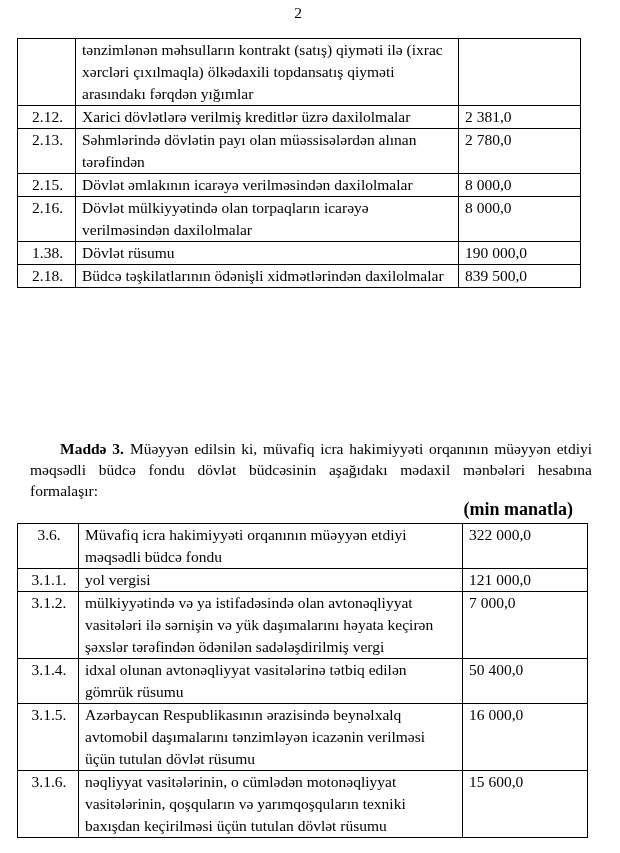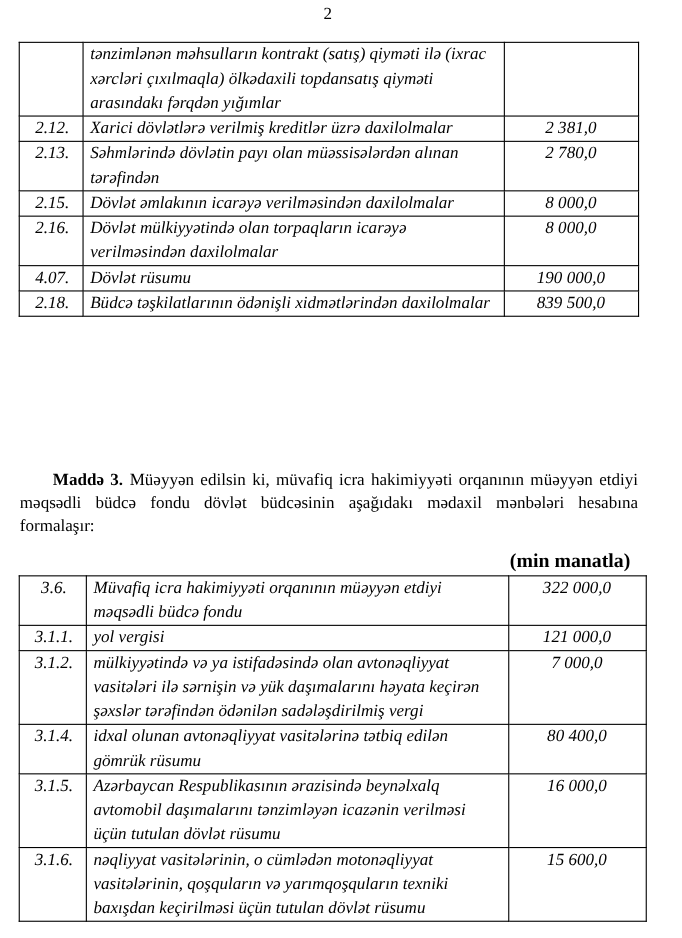--- a/index.html
+++ b/index.html
@@ -23,39 +23,38 @@
     text-align: center;
     font-size: 15.5px;
     line-height: 18px;
   }
   table.doc-table {
     position: absolute;
     border-collapse: collapse;
     table-layout: fixed;
     font-size: 15.5px;
     line-height: 22px;
-    font-style: italic;
   }
   table.t1 { left: 17px; top: 38px;  width: 563px; }
   table.t2 { left: 17px; top: 523px; width: 570px; }
   table.doc-table td {
     border: 1px solid #000000;
     vertical-align: top;
     padding: 0 6px;
     overflow: hidden;
   }
   table.doc-table td.num   { padding-left: 8px; text-align: center; }
   table.doc-table td.text  { padding: 0 7px 0 6px; text-align: left; }
-  table.doc-table td.value { padding-right: 7px; text-align: center; white-space: nowrap; }
+  table.doc-table td.value { padding-right: 7px; text-align: left; white-space: nowrap; }
   table.doc-table td.v-mid { vertical-align: middle; }
   .article {
     position: absolute;
     left: 18px; top: 426px;
     width: 562px;
-    margin: 0;
+    margin: 12px;
     font-size: 15.5px;
     line-height: 21px;
     text-align: justify;
     text-indent: 30px;
   }
   .article b { margin-right: 6px; }
   .unit-note {
     position: absolute;
     top: 499px;
     right: 47px;
@@ -98,21 +97,21 @@
           <td class="num">2.15.</td>
           <td class="text">Dövlət əmlakının icarəyə verilməsindən daxilolmalar</td>
           <td class="value">8 000,0</td>
         </tr>
         <tr>
           <td class="num">2.16.</td>
           <td class="text">Dövlət mülkiyyətində olan torpaqların icarəyə verilməsindən daxilolmalar</td>
           <td class="value">8 000,0</td>
         </tr>
         <tr>
-          <td class="num">4.07.</td>
+          <td class="num">1.38.</td>
           <td class="text">Dövlət rüsumu</td>
           <td class="value">190 000,0</td>
         </tr>
         <tr>
           <td class="num">2.18.</td>
           <td class="text">Büdcə təşkilatlarının ödənişli xidmətlərindən daxilolmalar</td>
           <td class="value v-mid">839 500,0</td>
         </tr>
       </tbody>
   </table>
@@ -141,21 +140,21 @@
           <td class="value">121 000,0</td>
         </tr>
         <tr>
           <td class="num">3.1.2.</td>
           <td class="text">mülkiyyətində və ya istifadəsində olan avtonəqliyyat vasitələri ilə sərnişin və yük daşımalarını həyata keçirən şəxslər tərəfindən ödənilən sadələşdirilmiş vergi</td>
           <td class="value">7 000,0</td>
         </tr>
         <tr>
           <td class="num">3.1.4.</td>
           <td class="text">idxal olunan avtonəqliyyat vasitələrinə tətbiq edilən gömrük rüsumu</td>
-          <td class="value">80 400,0</td>
+          <td class="value">50 400,0</td>
         </tr>
         <tr>
           <td class="num">3.1.5.</td>
           <td class="text">Azərbaycan Respublikasının ərazisində beynəlxalq avtomobil daşımalarını tənzimləyən icazənin verilməsi üçün tutulan dövlət rüsumu</td>
           <td class="value">16 000,0</td>
         </tr>
         <tr>
           <td class="num">3.1.6.</td>
           <td class="text">nəqliyyat vasitələrinin, o cümlədən motonəqliyyat vasitələrinin, qoşquların və yarımqoşquların texniki baxışdan keçirilməsi üçün tutulan dövlət rüsumu</td>
           <td class="value">15 600,0</td>

